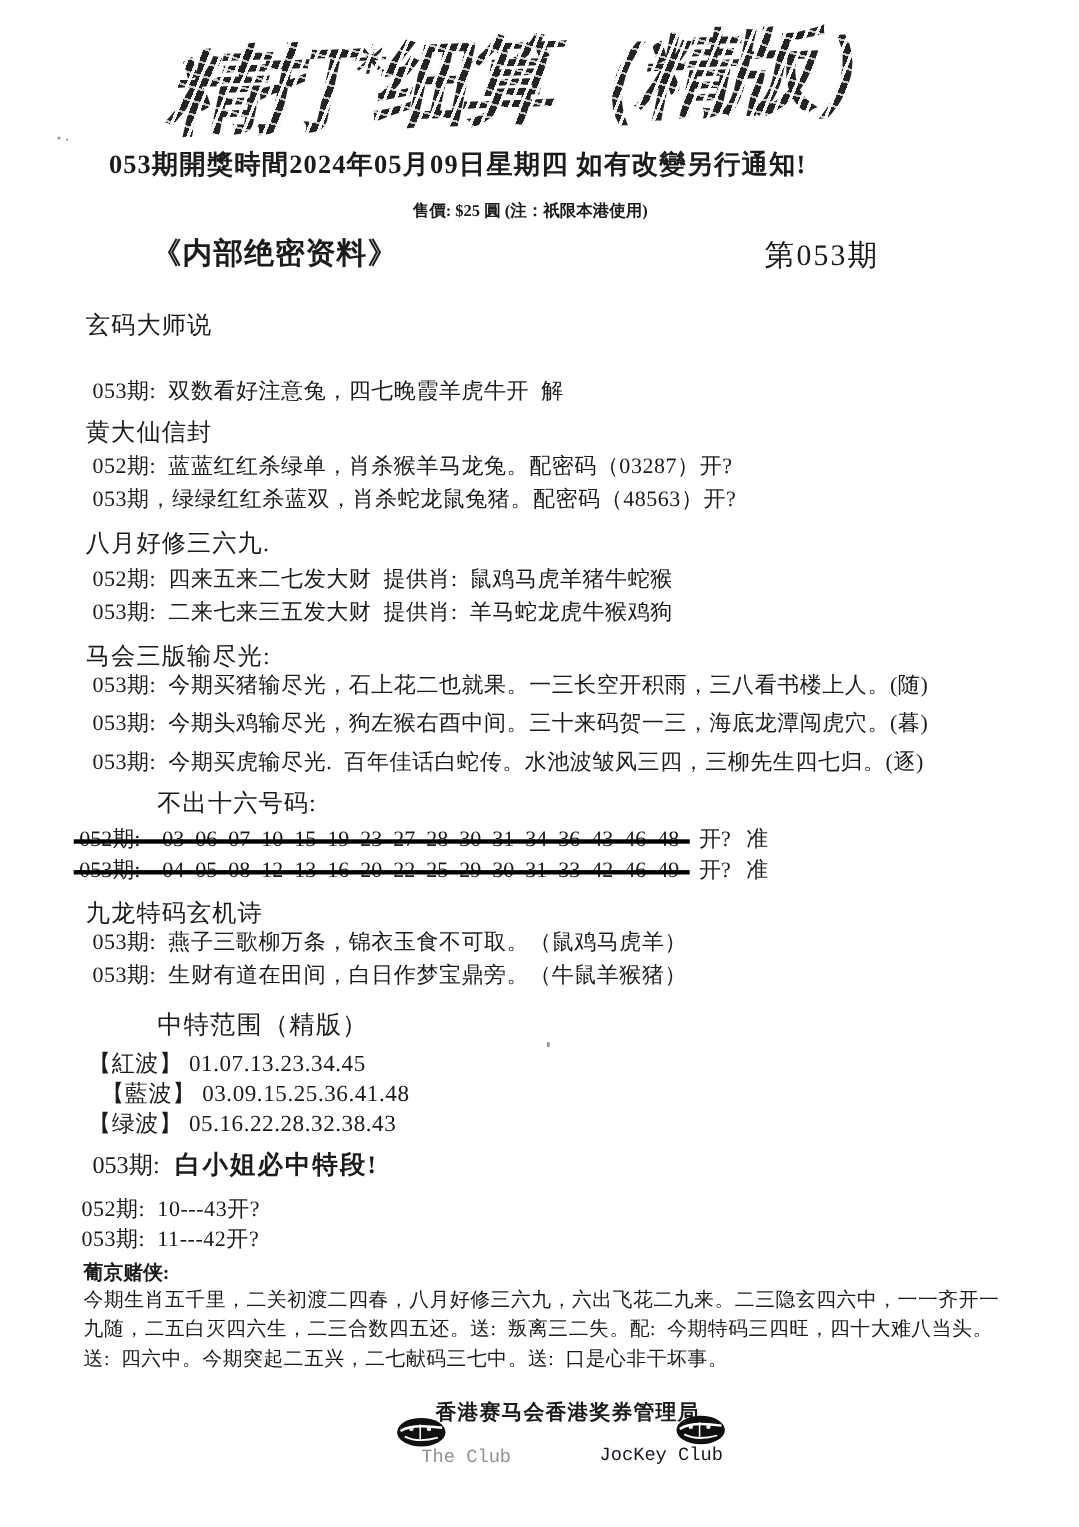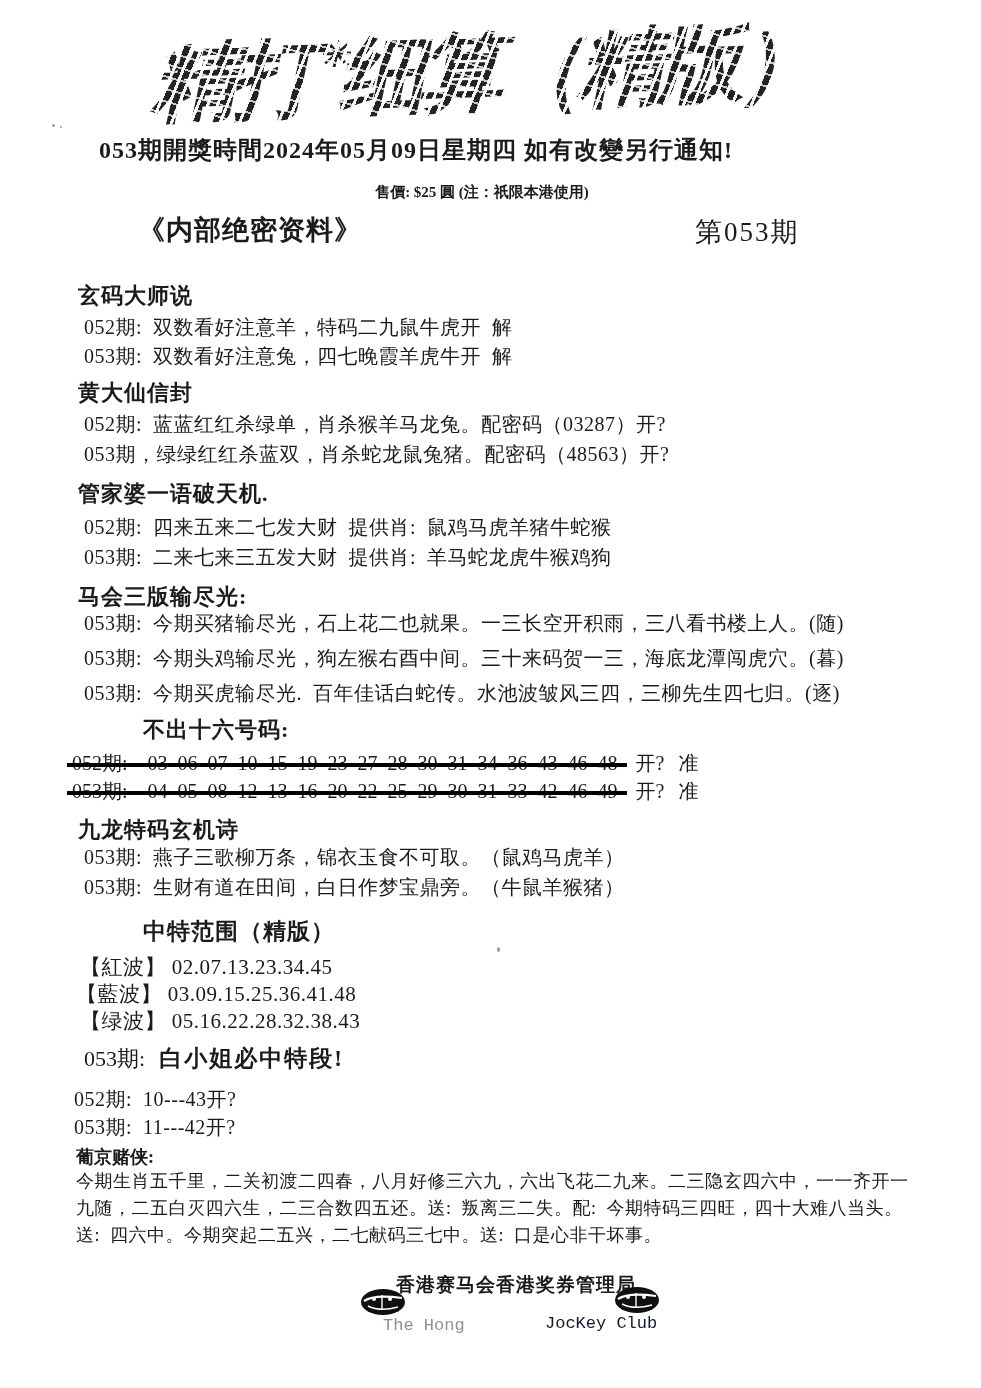--- a/index.html
+++ b/index.html
@@ -2,21 +2,21 @@
 <html><head>
 <meta charset="utf-8">
 <style>
   html,body{margin:0;padding:0;background:#d8d8d8;}
   .page{
     position:relative;width:981px;height:1388px;margin:0 auto;
     background:#ffffff;color:#1b1b1b;overflow:hidden;
     font-family:"Liberation Serif","DejaVu Serif",serif;
   }
   .abs{position:absolute;white-space:pre;line-height:1.15;}
-  .sec-h{font-weight:bold;font-size:22px;letter-spacing:1px;}
+  .sec-h{font-weight:normal;font-size:22px;letter-spacing:1px;}
   .line{font-size:20px;letter-spacing:0.5px;}
   
   .logo{position:absolute;left:115px;top:6px;width:750px;height:132px;
         display:flex;align-items:center;justify-content:center;}
   .logo-inner{
     font-family:"DejaVu Serif",serif;font-weight:bold;font-size:86px;
     letter-spacing:-7px;color:#232323;white-space:nowrap;
     transform:skewX(-14deg) rotate(-2deg);
   }
   .logo-star{font-size:36px;vertical-align:40px;letter-spacing:-2px;}
@@ -59,47 +59,46 @@
     <div class="logo-mask"></div>
   </div>
 
   <div class="abs date-line">053期開獎時間2024年05月09日星期四 如有改變另行通知!</div>
   <div class="abs price-line">售價: $25 圓 (注：祇限本港使用)</div>
 
   <div class="abs doc-title">《内部绝密资料》</div>
   <div class="abs issue-no">第053期</div>
 
   <div class="abs sec-h" style="left:78px;top:283px;">玄码大师说</div>
-  <div class="abs line" style="left:84px;top:316px;">052期:  双数看好注意羊，特码二九鼠牛虎开  解</div>
   <div class="abs line" style="left:84px;top:345px;">053期:  双数看好注意兔，四七晚霞羊虎牛开  解</div>
 
   <div class="abs sec-h" style="left:78px;top:380px;">黄大仙信封</div>
   <div class="abs line" style="left:84px;top:413px;">052期:  蓝蓝红红杀绿单，肖杀猴羊马龙兔。配密码（03287）开?</div>
   <div class="abs line" style="left:84px;top:443px;">053期，绿绿红红杀蓝双，肖杀蛇龙鼠兔猪。配密码（48563）开?</div>
 
-  <div class="abs sec-h" style="left:78px;top:481px;">管家婆一语破天机.</div>
+  <div class="abs sec-h" style="left:78px;top:481px;">八月好修三六九.</div>
   <div class="abs line" style="left:84px;top:516px;">052期:  四来五来二七发大财  提供肖:  鼠鸡马虎羊猪牛蛇猴</div>
   <div class="abs line" style="left:84px;top:546px;">053期:  二来七来三五发大财  提供肖:  羊马蛇龙虎牛猴鸡狗</div>
 
   <div class="abs sec-h" style="left:78px;top:584px;">马会三版输尽光:</div>
   <div class="abs line" style="left:84px;top:612px;">053期:  今期买猪输尽光，石上花二也就果。一三长空开积雨，三八看书楼上人。(随)</div>
   <div class="abs line" style="left:84px;top:647px;">053期:  今期头鸡输尽光，狗左猴右酉中间。三十来码贺一三，海底龙潭闯虎穴。(暮)</div>
   <div class="abs line" style="left:84px;top:682px;">053期:  今期买虎输尽光.  百年佳话白蛇传。水池波皱风三四，三柳先生四七归。(逐)</div>
 
   <div class="abs sec-h" style="left:143px;top:717px;">不出十六号码:</div>
   <div class="abs strikerow" style="left:72px;top:752px;"><span class="struck">052期:  03 06 07 10 15 19 23 27 28 30 31 34 36 43 46 48</span><span class="tail">开? 准</span></div>
   <div class="abs strikerow" style="left:72px;top:780px;"><span class="struck">053期:  04 05 08 12 13 16 20 22 25 29 30 31 33 42 46 49</span><span class="tail">开? 准</span></div>
 
   <div class="abs sec-h" style="left:78px;top:817px;">九龙特码玄机诗</div>
   <div class="abs line" style="left:84px;top:846px;">053期:  燕子三歌柳万条，锦衣玉食不可取。（鼠鸡马虎羊）</div>
   <div class="abs line" style="left:84px;top:876px;">053期:  生财有道在田间，白日作梦宝鼎旁。（牛鼠羊猴猪）</div>
 
   <div class="abs sec-h" style="left:143px;top:919px;font-size:23px;">中特范围（精版）</div>
-  <div class="abs wave" style="left:80px;top:955px;">【紅波】 02.07.13.23.34.45</div>
-  <div class="abs wave" style="left:76px;top:982px;">【藍波】 03.09.15.25.36.41.48</div>
+  <div class="abs wave" style="left:80px;top:955px;">【紅波】 01.07.13.23.34.45</div>
+  <div class="abs wave" style="left:92px;top:982px;">【藍波】 03.09.15.25.36.41.48</div>
   <div class="abs wave" style="left:80px;top:1009px;">【绿波】 05.16.22.28.32.38.43</div>
 
   <div class="abs" style="left:84px;top:1046px;"><span class="bx-label">053期:</span><span class="bx-text" style="margin-left:14px;">白小姐必中特段!</span></div>
   <div class="abs line" style="left:74px;top:1088px;">052期:  10---43开?</div>
   <div class="abs line" style="left:74px;top:1116px;">053期:  11---42开?</div>
 
   <div class="abs puji-h" style="left:76px;top:1147px;">葡京赌侠:</div>
   <div class="abs puji" style="left:76px;top:1198px;">九随，二五白灭四六生，二三合数四五还。送:  叛离三二失。配:  今期特码三四旺，四十大难八当头。</div>
   <div class="abs puji" style="left:76px;top:1171px;">今期生肖五千里，二关初渡二四春，八月好修三六九，六出飞花二九来。二三隐玄四六中，一一齐开一</div>
   <div class="abs puji" style="left:76px;top:1225px;">送:  四六中。今期突起二五兴，二七献码三七中。送:  口是心非干坏事。</div>
@@ -118,16 +117,16 @@
   <div class="abs" style="left:598px;top:1268px;">
     <svg width="46" height="28" viewBox="0 0 46 28" aria-hidden="true">
       <ellipse cx="23" cy="14" rx="22" ry="13" fill="#101010"></ellipse>
       <path d="M4 13 q10 -7 38 -3" stroke="#fff" fill="none" stroke-width="2.2"></path>
       <path d="M8 18 q12 6 30 1" stroke="#fff" fill="none" stroke-width="1.6"></path>
       <circle cx="14" cy="11" r="2" fill="#fff"></circle>
       <circle cx="30" cy="11" r="2" fill="#fff"></circle>
       <path d="M22 7 v14" stroke="#fff" stroke-width="1.4"></path>
     </svg>
   </div>
-  <div class="abs footer-en en-light" style="left:383px;top:1316px;">The Hong</div>
+  <div class="abs footer-en en-light" style="left:383px;top:1316px;">The Club</div>
   <div class="abs footer-en en-dark" style="left:545px;top:1314px;">JocKey Club</div>
 
 </div>
 
 </body></html>

